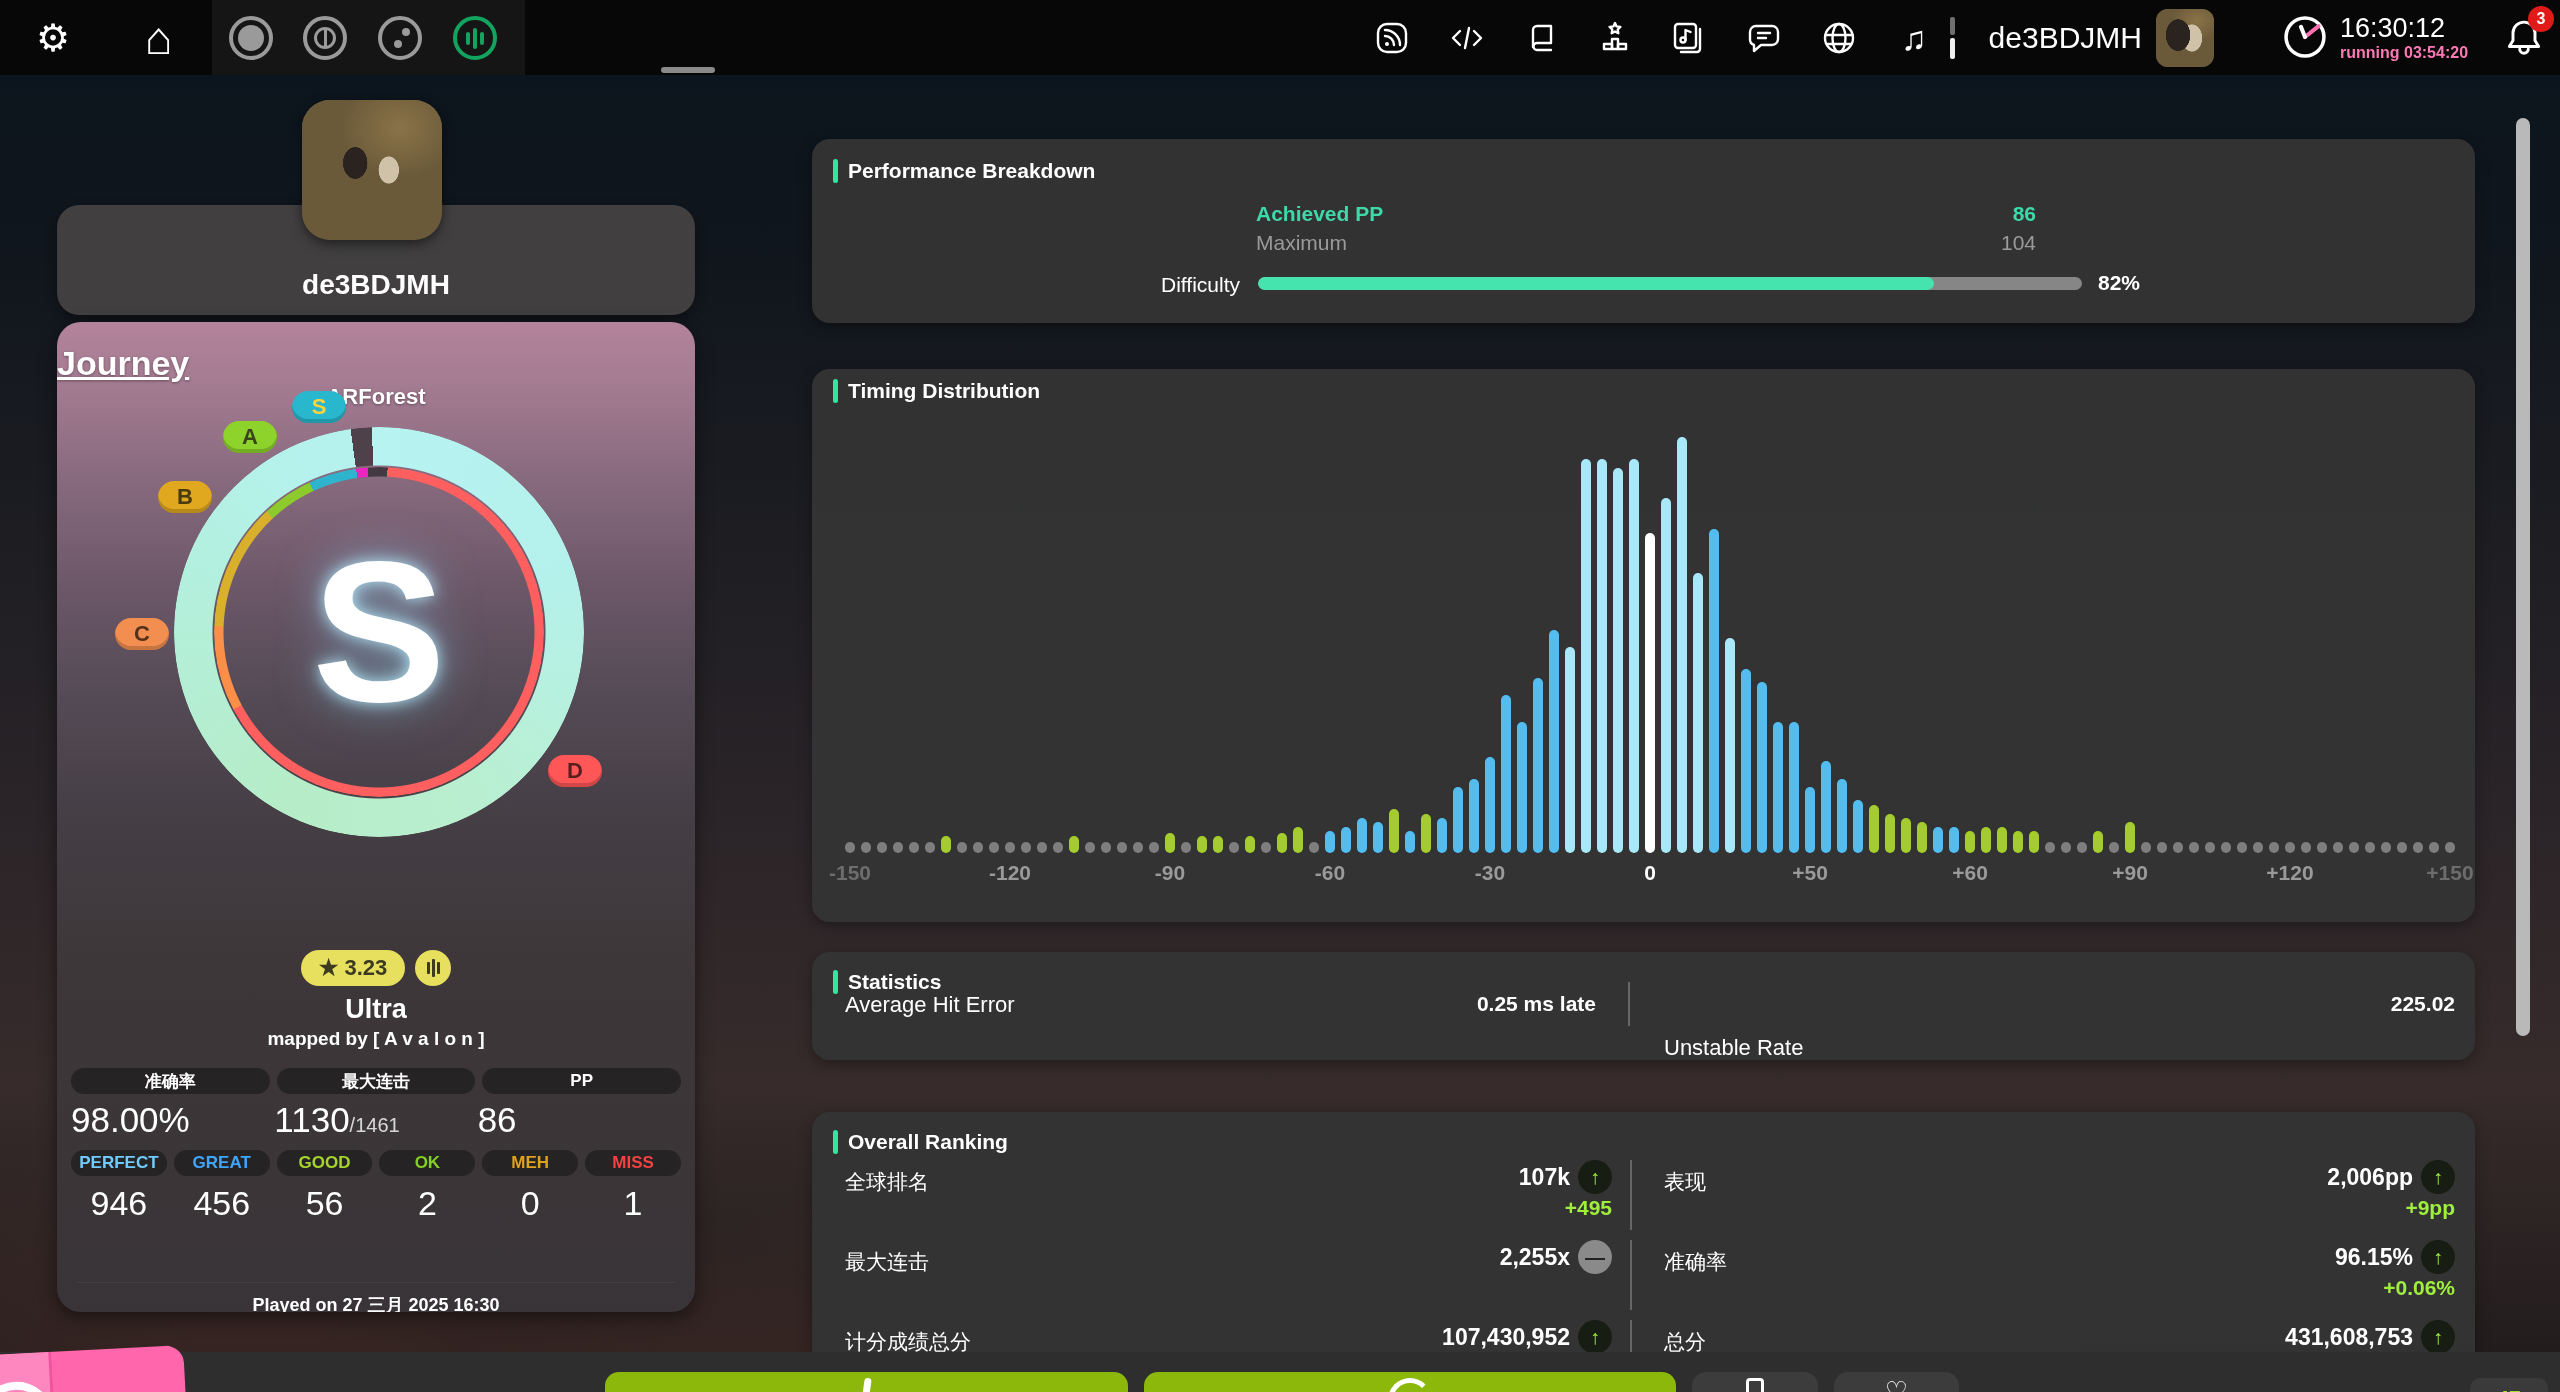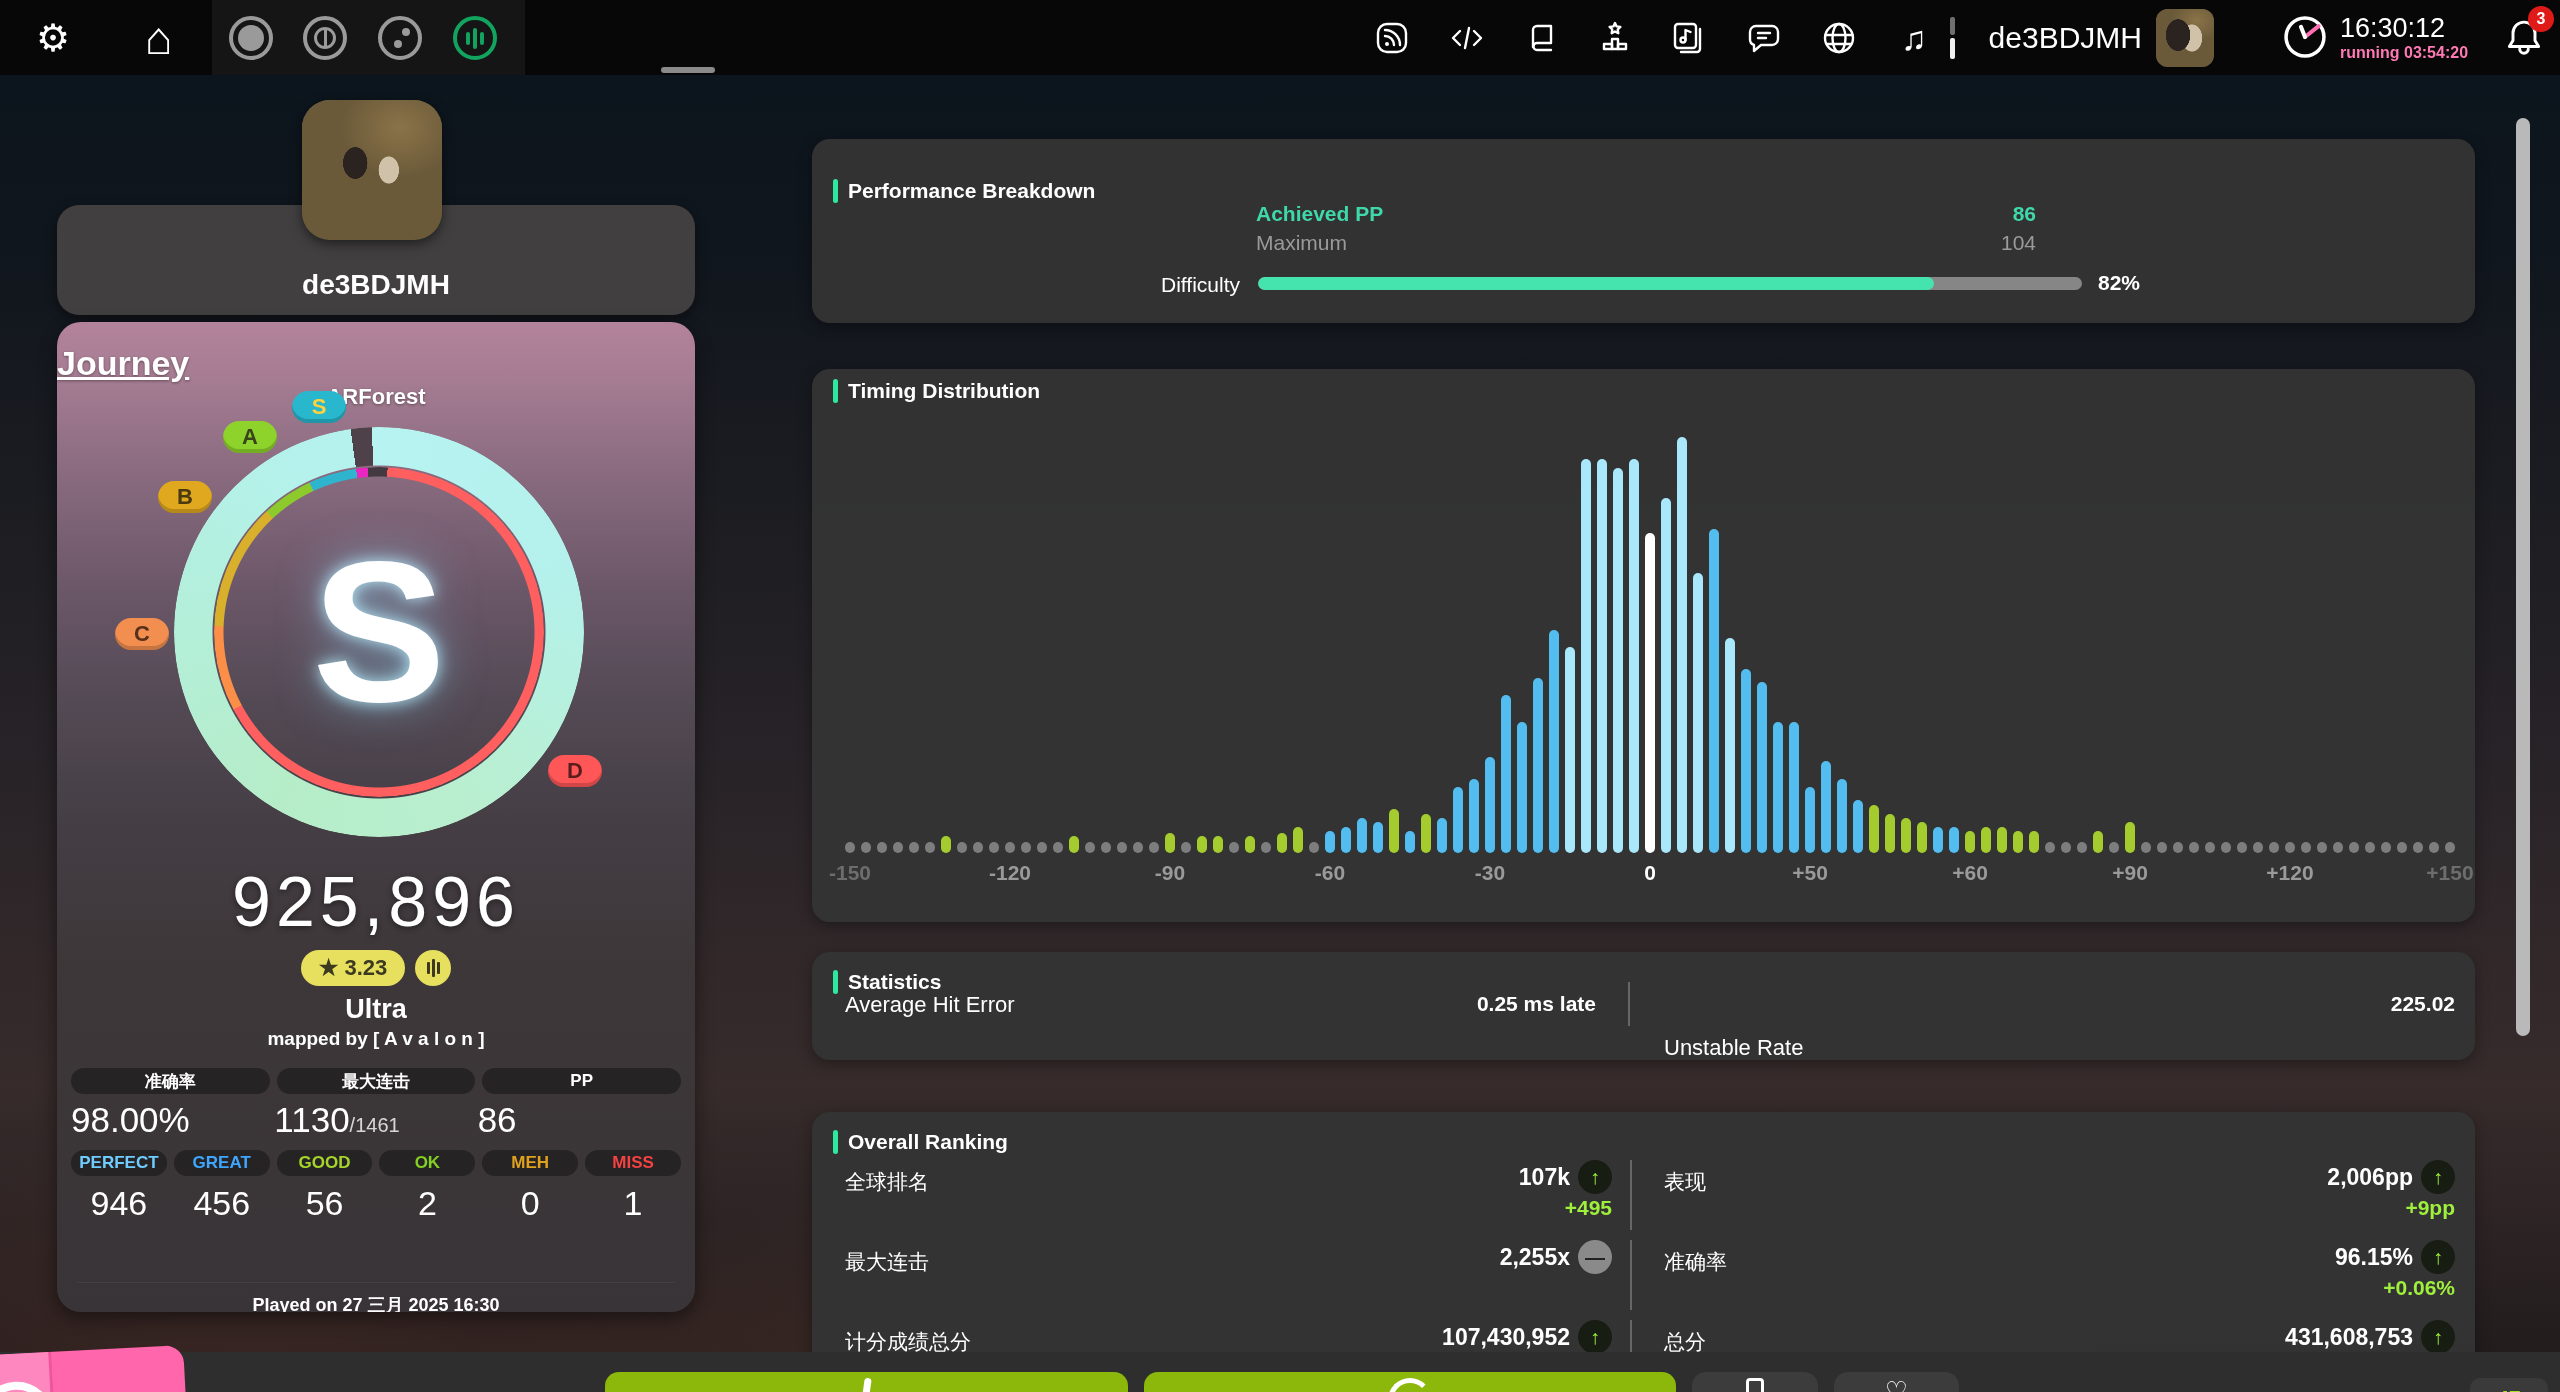--- a/index.html
+++ b/index.html
@@ -289,21 +289,20 @@
   <div id="ring-inner" class="ringlayer"></div>
   <div id="grade-badges">
       <div class="badge" style="left: 235px; top: 69px; background: rgb(41, 183, 205); color: rgb(255, 210, 62);">S</div>
       <div class="badge" style="left: 166px; top: 99px; background: rgb(142, 211, 44); color: rgb(57, 67, 28);">A</div>
       <div class="badge" style="left: 101px; top: 159px; background: rgb(223, 168, 31); color: rgb(74, 58, 16);">B</div>
       <div class="badge" style="left: 58px; top: 296px; background: rgb(242, 143, 80); color: rgb(85, 48, 26);">C</div>
       <div class="badge" style="left: 491px; top: 433px; background: rgb(255, 87, 87); color: rgb(90, 29, 29);">D</div>
     </div>
   <div id="grade-letter">S</div>
 
-  <div id="score-total">925,896</div>
 
   <div id="sr-row">
     <div id="star-pill" style="background: rgb(230, 224, 94); color: rgb(60, 58, 32);">
       <span>★</span>
       <span>3.23</span>
     </div>
     <div id="mini-mode" style="background: rgb(230, 224, 94);">
       <i style="height:12px;"></i>
         <i style="height:18px;"></i>
         <i style="height:12px;"></i>
@@ -350,21 +349,21 @@
       <div class="jcol">
         <div class="jpill" style="color: rgb(245, 66, 66);">MISS</div>
         <div class="jval">1</div>
       </div>
     </div>
 
   <div id="played-on">Played on 27 三月 2025 16:30</div>
 </div>
 
 <div id="perf-panel" class="panel">
-  <div class="ptitle" style="top:40px;">
+  <div class="ptitle" style="top:20px;">
     <div class="accent" style="background: rgb(46, 232, 160);"></div>
     <span>Performance Breakdown</span>
   </div>
   <div id="perf-achieved-label" style="color: rgb(63, 216, 168);">Achieved PP</div>
   <div id="perf-achieved-value" style="color: rgb(63, 216, 168);">86</div>
   <div id="perf-max-label">Maximum</div>
   <div id="perf-max-value">104</div>
   <div id="difficulty-label">Difficulty</div>
   <div id="difficulty-bar">
     <div id="difficulty-fill" style="width: 82%; background: rgb(69, 227, 173);"></div>

